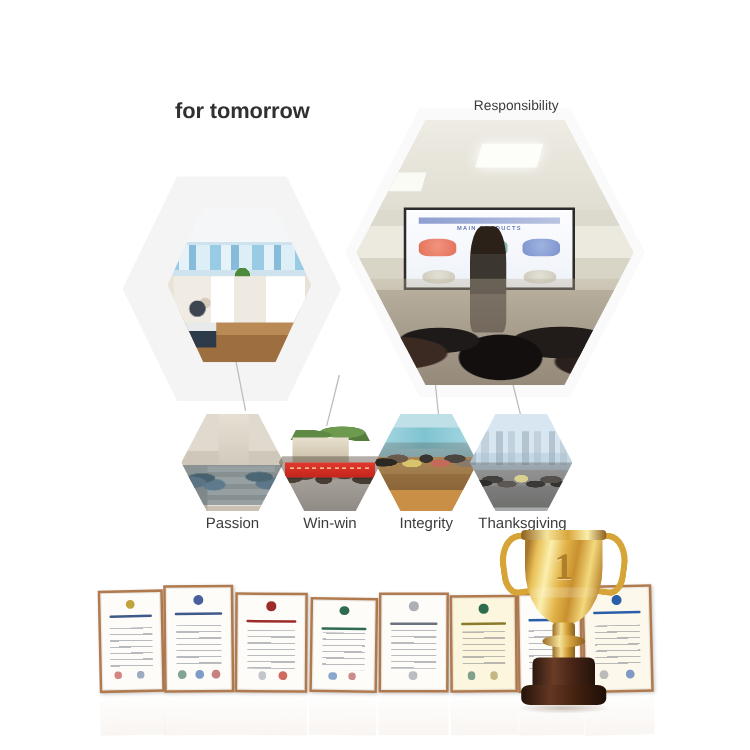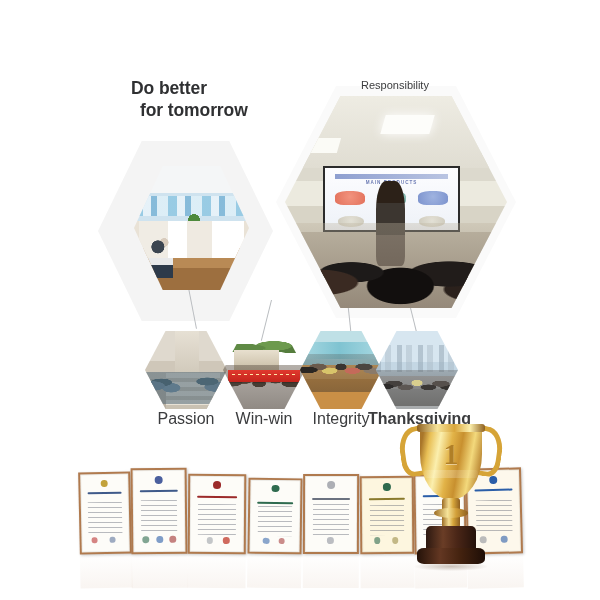--- a/index.html
+++ b/index.html
@@ -26,21 +26,21 @@
     overflow:hidden;
   }
 
   
   .hex-ghost{background:#f4f4f4;}
   .hex-ghost2{background:#fafafa;}
 
   
   .cap{
     position:absolute;text-align:center;color:#3b3c3e;
-    font-size:16px;line-height:13px;white-space:nowrap;
+    font-size:12px;line-height:13px;white-space:nowrap;
   }
   .cap-lg{font-size:11px;}
 
   
   .wire{position:absolute;background:#b9bcc0;}
 
   
 
   
   .ph-office{
@@ -309,40 +309,39 @@
     position:absolute;left:16px;top:138px;width:74px;height:9px;border-radius:50%;
     background:radial-gradient(ellipse,rgba(90,60,35,.3),rgba(255,255,255,0) 72%);
   }
 </style>
 </head>
 <body>
 
 <div id="stage">
 
   <div class="headline">
-    <span>Do better</span>
     <span class="l2">for tomorrow</span>
   </div>
 
   <div class="hex hex-ghost" style="left:98px;top:141px;width:175px;height:180px;"></div>
   <div class="hex hex-ghost2" style="left:276px;top:86px;width:240px;height:232px;"></div>
 
   <div class="wire" style="left:183px;top:262px;width:1px;height:68px;transform:rotate(-11deg);transform-origin:top center;"></div>
   <div class="wire" style="left:271px;top:300px;width:1px;height:42px;transform:rotate(14deg);transform-origin:top center;"></div>
   <div class="wire" style="left:347px;top:300px;width:1px;height:40px;transform:rotate(-6deg);transform-origin:top center;"></div>
   <div class="wire" style="left:408px;top:300px;width:1px;height:38px;transform:rotate(-14deg);transform-origin:top center;"></div>
 
   <div class="hex" style="left:134px;top:166px;width:115px;height:124px;">
     <div class="ph-office">
       <div class="plant"></div>
       <div class="fg"></div>
     </div>
   </div>
 
-  <div class="cap cap-lg" style="left:320px;top:79px;width:150px;">
+  <div class="cap cap-lg" style="left:338px;top:79px;width:150px;">
     <span>Responsibility</span>
   </div>
   <div class="hex" style="left:285px;top:96px;width:222px;height:212px;">
     <div class="ph-class">
       <div class="ceil"></div>
       <div class="panel"></div>
       <div class="panel2"></div>
       <div class="screen">
         <div class="hdr"></div>
         <div class="ttl">MAIN PRODUCTS</div>
@@ -394,21 +393,21 @@
   <div class="cap" style="left:298px;top:412px;width:86px;">
     <span>Integrity</span>
   </div>
 
   <div class="hex" style="left:376px;top:331px;width:82px;height:78px;">
     <div class="ph-thx">
       <div class="sky"></div>
       <div class="crowd"></div>
     </div>
   </div>
-  <div class="cap" style="left:368px;top:412px;width:100px;font-weight:bold;">
+  <div class="cap" style="left:368px;top:412px;width:100px;">
     <span>Thanksgiving</span>
   </div>
 
   <div class="certs">
 
     <div class="cert" style="left:79px;width:52px;height:82px;transform:rotate(-1.2deg);">
       <div class="pg">
         <div class="seal" style="background:#c2a23c;"></div>
         <div class="hl" style="top:22%;background:#3f5a8a;"></div>
         <div class="lines"></div>

